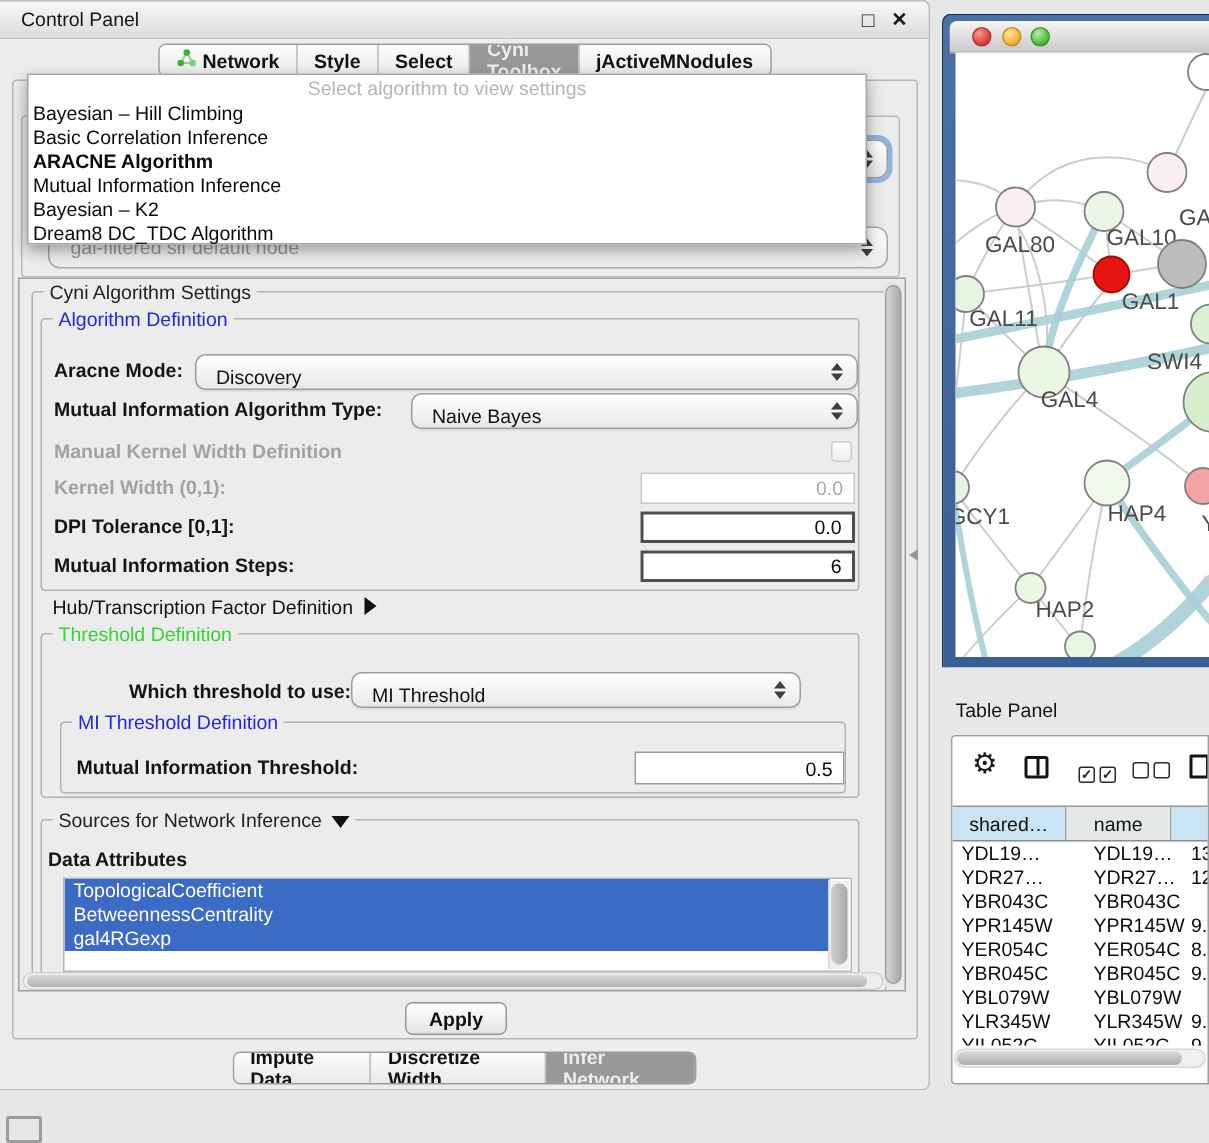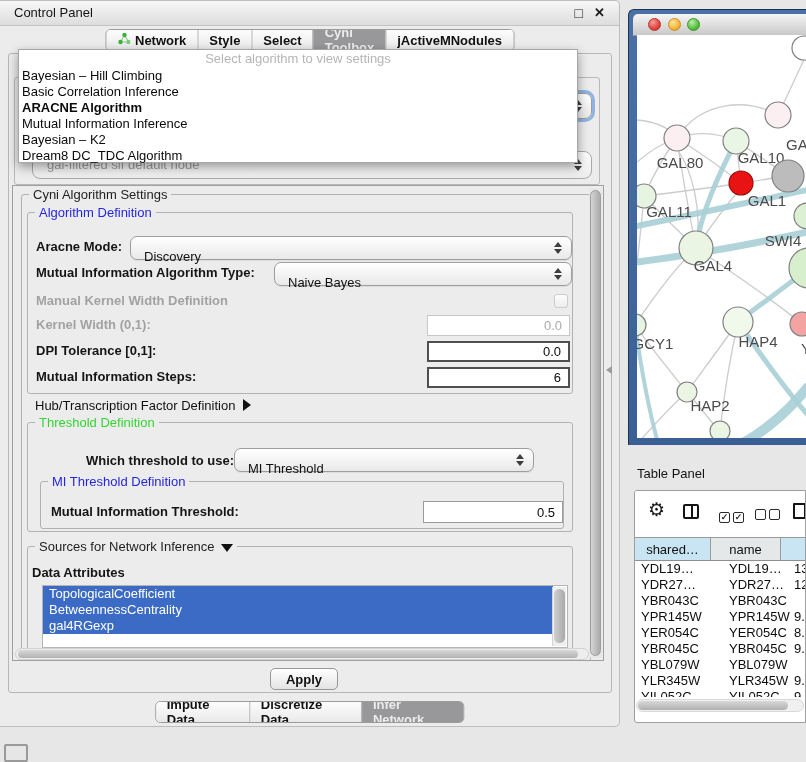--- a/index.html
+++ b/index.html
@@ -50,22 +50,22 @@
   
   .sp{position:absolute;left:12px;top:184px;width:592px;height:476px;background:#ececec;
       border:1px solid #9f9f9f;box-sizing:border-box;overflow:hidden;}
   .grp{position:absolute;border:1px solid #b1b1b1;border-radius:3px;box-sizing:border-box;}
   .grp-label{position:absolute;top:-8px;left:7px;background:#ececec;padding:0 4px;font-size:13px;
       line-height:15px;white-space:nowrap;}
   .lbl{position:absolute;font-size:13px;font-weight:bold;color:#151515;white-space:nowrap;line-height:16px;}
   .lbl.dis{color:#a2a2a2;}
 
   .combo{position:absolute;background:linear-gradient(#ffffff,#e9e9e9);border:1px solid #9d9d9d;
-      border-radius:7px;font-size:13px;color:#111;display:flex;align-items:flex-start;
-      padding:12px 28px 0 13px;box-sizing:border-box;box-shadow:0 1px 1px rgba(0,0,0,0.07);}
+      border-radius:7px;font-size:13px;color:#111;display:flex;align-items:flex-end;
+      padding:0 28px 0 13px;box-sizing:border-box;box-shadow:0 1px 1px rgba(0,0,0,0.07);}
   .stepper{position:absolute;right:9px;top:50%;transform:translateY(-50%);display:flex;
       flex-direction:column;gap:2px;}
   .stepper i{display:block;width:0;height:0;border-left:4px solid transparent;border-right:4px solid transparent;}
   .stepper .up{border-bottom:5px solid #3f3f3f;}
   .stepper .down{border-top:5px solid #3f3f3f;}
 
   .fld{position:absolute;background:#fff;font-size:13px;color:#0a0a0a;display:flex;align-items:center;
       justify-content:flex-end;padding:0 7px;box-sizing:border-box;}
   .fld.dk{border:2px solid #4f4f4f;}
   .fld.md{border:1px solid #9a9a9a;}
@@ -303,21 +303,21 @@
 
     <div class="btn" style="left:270px;top:667px;width:68px;height:22px;">
       <span>Apply</span>
     </div>
 
     <div class="seg-tabs" id="cp-bottom-tabs" style="top:700px;left:50%;transform:translateX(-50%);">
         <div class="seg">
           <span>Impute Data</span>
         </div>
         <div class="seg">
-          <span>Discretize Data</span>
+          <span>Discretize Width</span>
         </div>
         <div class="seg sel">
           <span>Infer Network</span>
         </div>
       </div>
   </div>
 
   <div class="nw">
     <div class="nw-titlebar">
       <span class="tl" style="left:15px;background:radial-gradient(circle at 35% 30%,#f99d96,#e2453e 60%,#b2332c);border:1px solid #b2332c;"></span>

